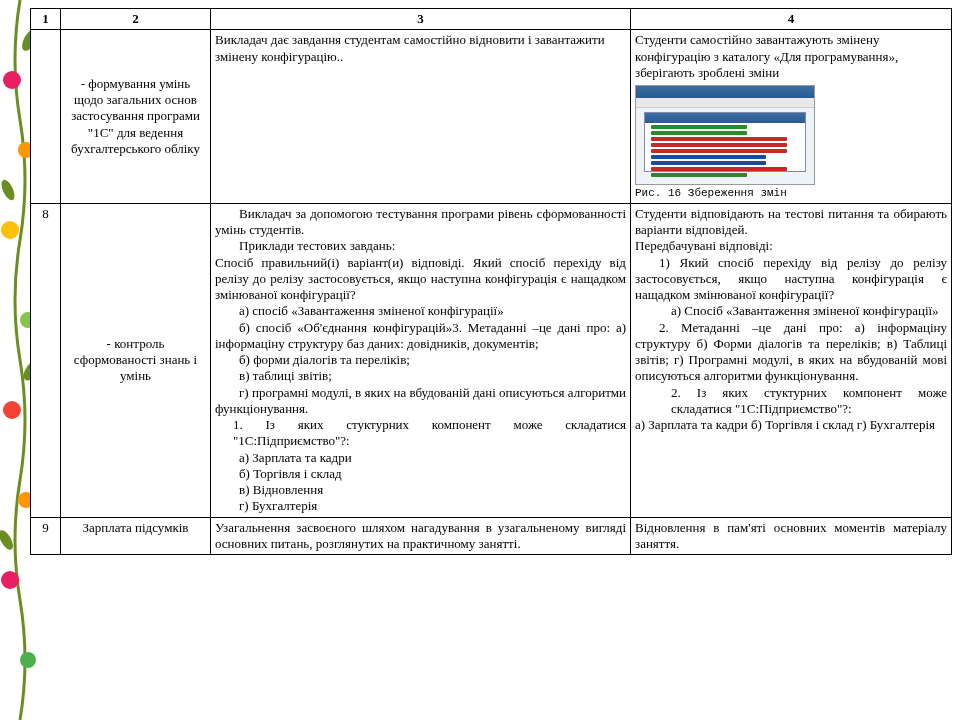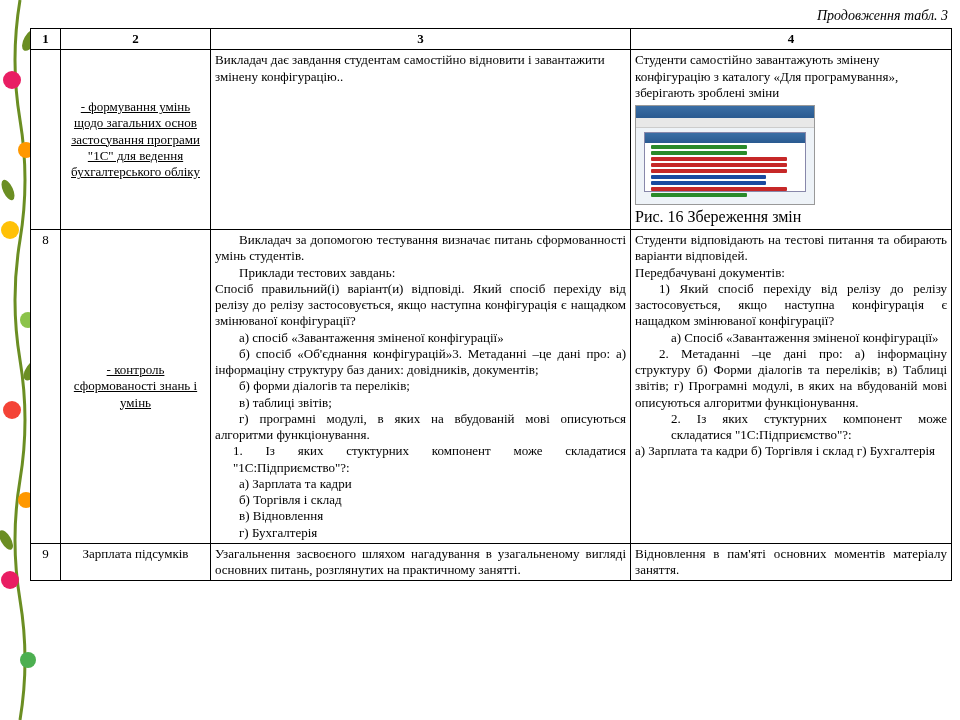--- a/index.html
+++ b/index.html
@@ -48,21 +48,21 @@
     vertical-align: top;
     font-size: 13px;
     line-height: 1.25;
   }
   th {
     font-weight: bold;
     text-align: center;
     vertical-align: middle;
   }
   .center { text-align: center; }
-  .vmid { vertical-align: middle; text-decoration: underline; }
+  .vmid { vertical-align: middle; }
   .justify { text-align: justify; }
   .indent { text-indent: 24px; }
   .thumb {
     width: 180px;
     height: 100px;
     border: 1px solid #999;
     background: #eef3f8;
     position: relative;
     margin: 4px 0 2px 0;
     font-size: 7px;
@@ -71,21 +71,21 @@
   .thumb .toolbar { height: 10px; background: #e8e8e8; border-bottom: 1px solid #ccc; }
   .thumb .inner {
     position: absolute; left: 8px; right: 8px; top: 26px; bottom: 12px;
     background: #fff; border: 1px solid #88a;
   }
   .thumb .inner .ibar { height: 10px; background: linear-gradient(#3a6ea5,#2a5a90); }
   .thumb .line { height: 4px; margin: 2px 6px; border-radius: 1px; }
   .thumb .g { background: #2a8a2a; width: 60%; }
   .thumb .r { background: #c62828; width: 85%; }
   .thumb .b { background: #1a4aa0; width: 72%; }
-  .fig-cap { font-size: 16px; }
+  .fig-cap { font-size: 11px; font-family: Liberation Mono, monospace; }
 </style>
 </head>
 <body>
 
 <div class="floral">
   <svg width="40" height="720" viewBox="0 0 40 720">
     <path d="M20 0 Q10 60 20 120 Q30 180 20 240 Q10 300 20 360 Q30 420 20 480 Q10 540 20 600 Q30 660 20 720" stroke="#6b8e23" stroke-width="3" fill="none"></path>
     <circle cx="12" cy="80" r="9" fill="#e91e63"></circle>
     <circle cx="26" cy="150" r="8" fill="#ff9800"></circle>
     <circle cx="10" cy="230" r="9" fill="#ffc107"></circle>
@@ -95,21 +95,20 @@
     <circle cx="10" cy="580" r="9" fill="#e91e63"></circle>
     <circle cx="28" cy="660" r="8" fill="#4caf50"></circle>
     <ellipse cx="30" cy="40" rx="6" ry="12" fill="#6b8e23" transform="rotate(30 30 40)"></ellipse>
     <ellipse cx="8" cy="190" rx="5" ry="11" fill="#6b8e23" transform="rotate(-25 8 190)"></ellipse>
     <ellipse cx="32" cy="370" rx="6" ry="12" fill="#6b8e23" transform="rotate(35 32 370)"></ellipse>
     <ellipse cx="6" cy="540" rx="5" ry="11" fill="#6b8e23" transform="rotate(-30 6 540)"></ellipse>
   </svg>
 </div>
 
 <div class="content">
-  <div class="caption">Продовження табл. 3</div>
 
   <table>
     <colgroup>
       <col class="c1">
         <col class="c2">
         <col class="c3">
         <col class="c4">
     </colgroup>
     <tbody>
         <tr>
@@ -142,37 +141,37 @@
           </div>
         </div>
         <div class="fig-cap">Рис. 16 Збереження змін</div>
       </td>
     </tr>
 
     <tr>
       <td class="center">8</td>
       <td class="center vmid">- контроль сформованості знань і умінь</td>
       <td class="justify">
-        <div class="indent">Викладач за допомогою тестування визначає питань сформованності умінь студентів.</div>
+        <div class="indent">Викладач за допомогою тестування програми рівень сформованності умінь студентів.</div>
         <div class="indent">Приклади тестових завдань:</div>
         <div>Спосіб правильний(і) варіант(и) відповіді. Який спосіб перехіду від релізу до релізу застосовується, якщо наступна конфігурація є нащадком змінюваної конфігурації?</div>
         <div class="indent">а) спосіб «Завантаження зміненої конфігурації»</div>
         <div class="indent">б) спосіб «Об'єднання конфігурацій»3. Метаданні –це дані про: а) інформаціну структуру баз даних: довідників, документів;</div>
         <div class="indent">б) форми діалогів та переліків;</div>
         <div class="indent">в) таблиці звітів;</div>
-        <div class="indent">г) програмні модулі, в яких на вбудованій мові описуються алгоритми функціонування.</div>
+        <div class="indent">г) програмні модулі, в яких на вбудованій дані описуються алгоритми функціонування.</div>
         <div style="padding-left:18px">1. Із яких стуктурних компонент може складатися "1С:Підприємство"?:</div>
         <div class="indent">а) Зарплата та кадри</div>
         <div class="indent">б) Торгівля і склад</div>
         <div class="indent">в) Відновлення</div>
         <div class="indent">г) Бухгалтерія</div>
       </td>
       <td class="justify">
         <div>Студенти відповідають на тестові питання та обирають варіанти відповідей.</div>
-        <div>Передбачувані документів:</div>
+        <div>Передбачувані відповіді:</div>
         <div class="indent">1) Який спосіб перехіду від релізу до релізу застосовується, якщо наступна конфігурація є нащадком змінюваної конфігурації?</div>
         <div style="padding-left:36px">а) Спосіб «Завантаження зміненої конфігурації»</div>
         <div class="indent">2. Метаданні –це дані про: а) інформаціну структуру б) Форми діалогів та переліків; в) Таблиці звітів; г) Програмні модулі, в яких на вбудованій мові описуються алгоритми функціонування.</div>
         <div style="padding-left:36px">2. Із яких стуктурних компонент може складатися "1С:Підприємство"?:</div>
         <div>а) Зарплата та кадри б) Торгівля і склад г) Бухгалтерія</div>
       </td>
     </tr>
 
     <tr>
       <td class="center">9</td>

